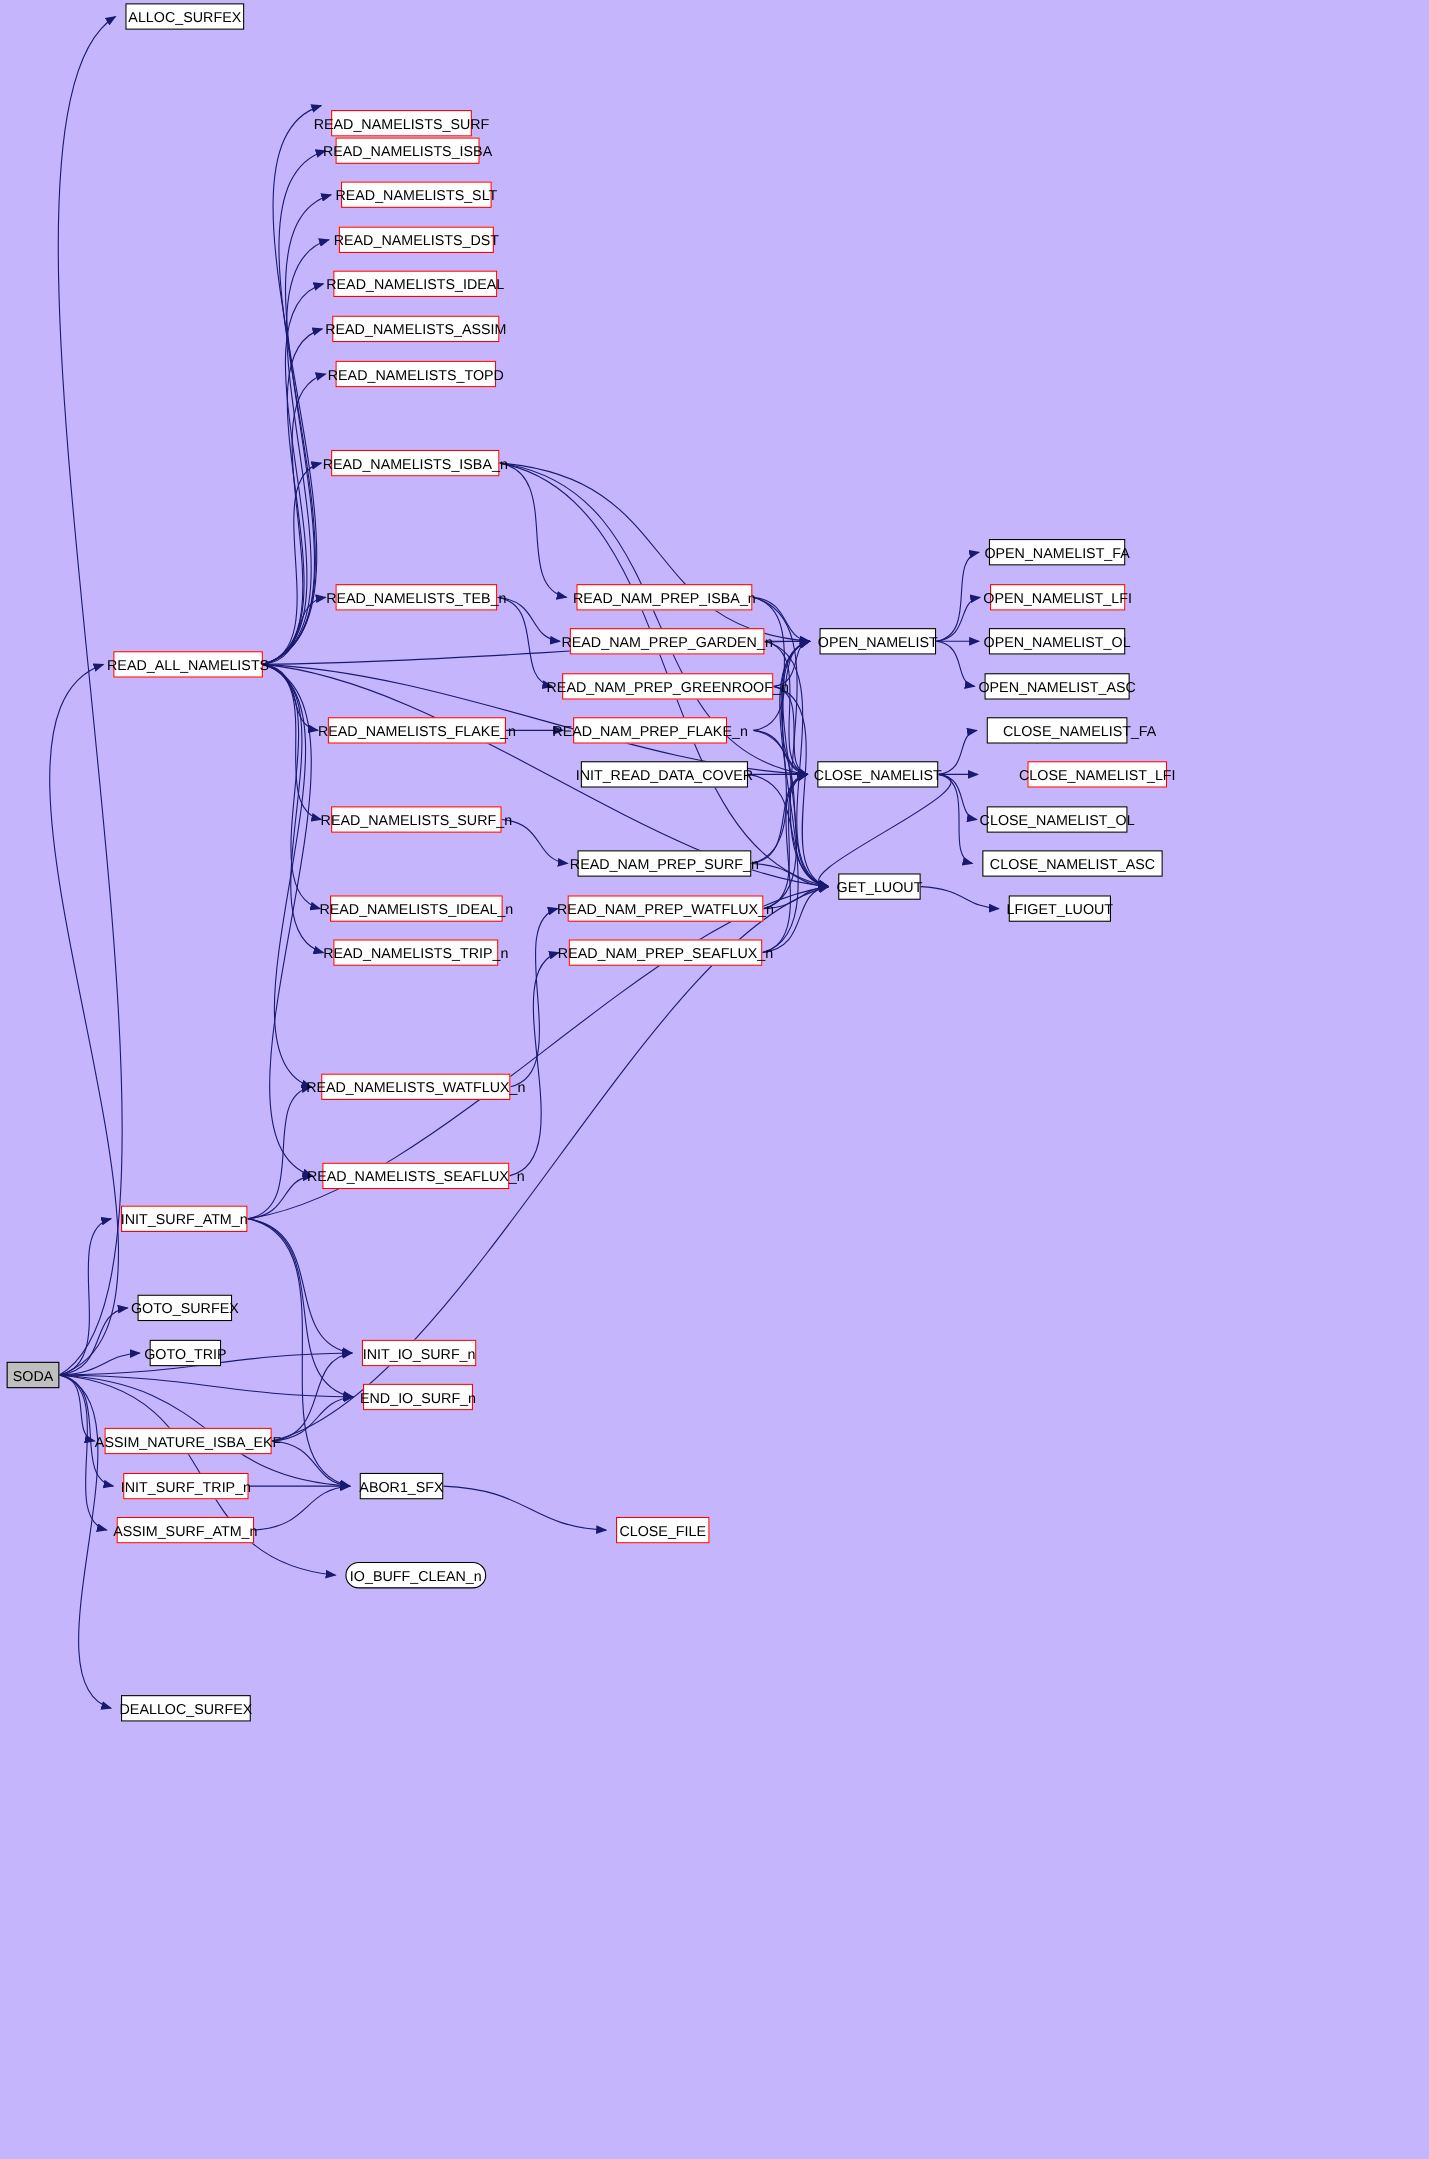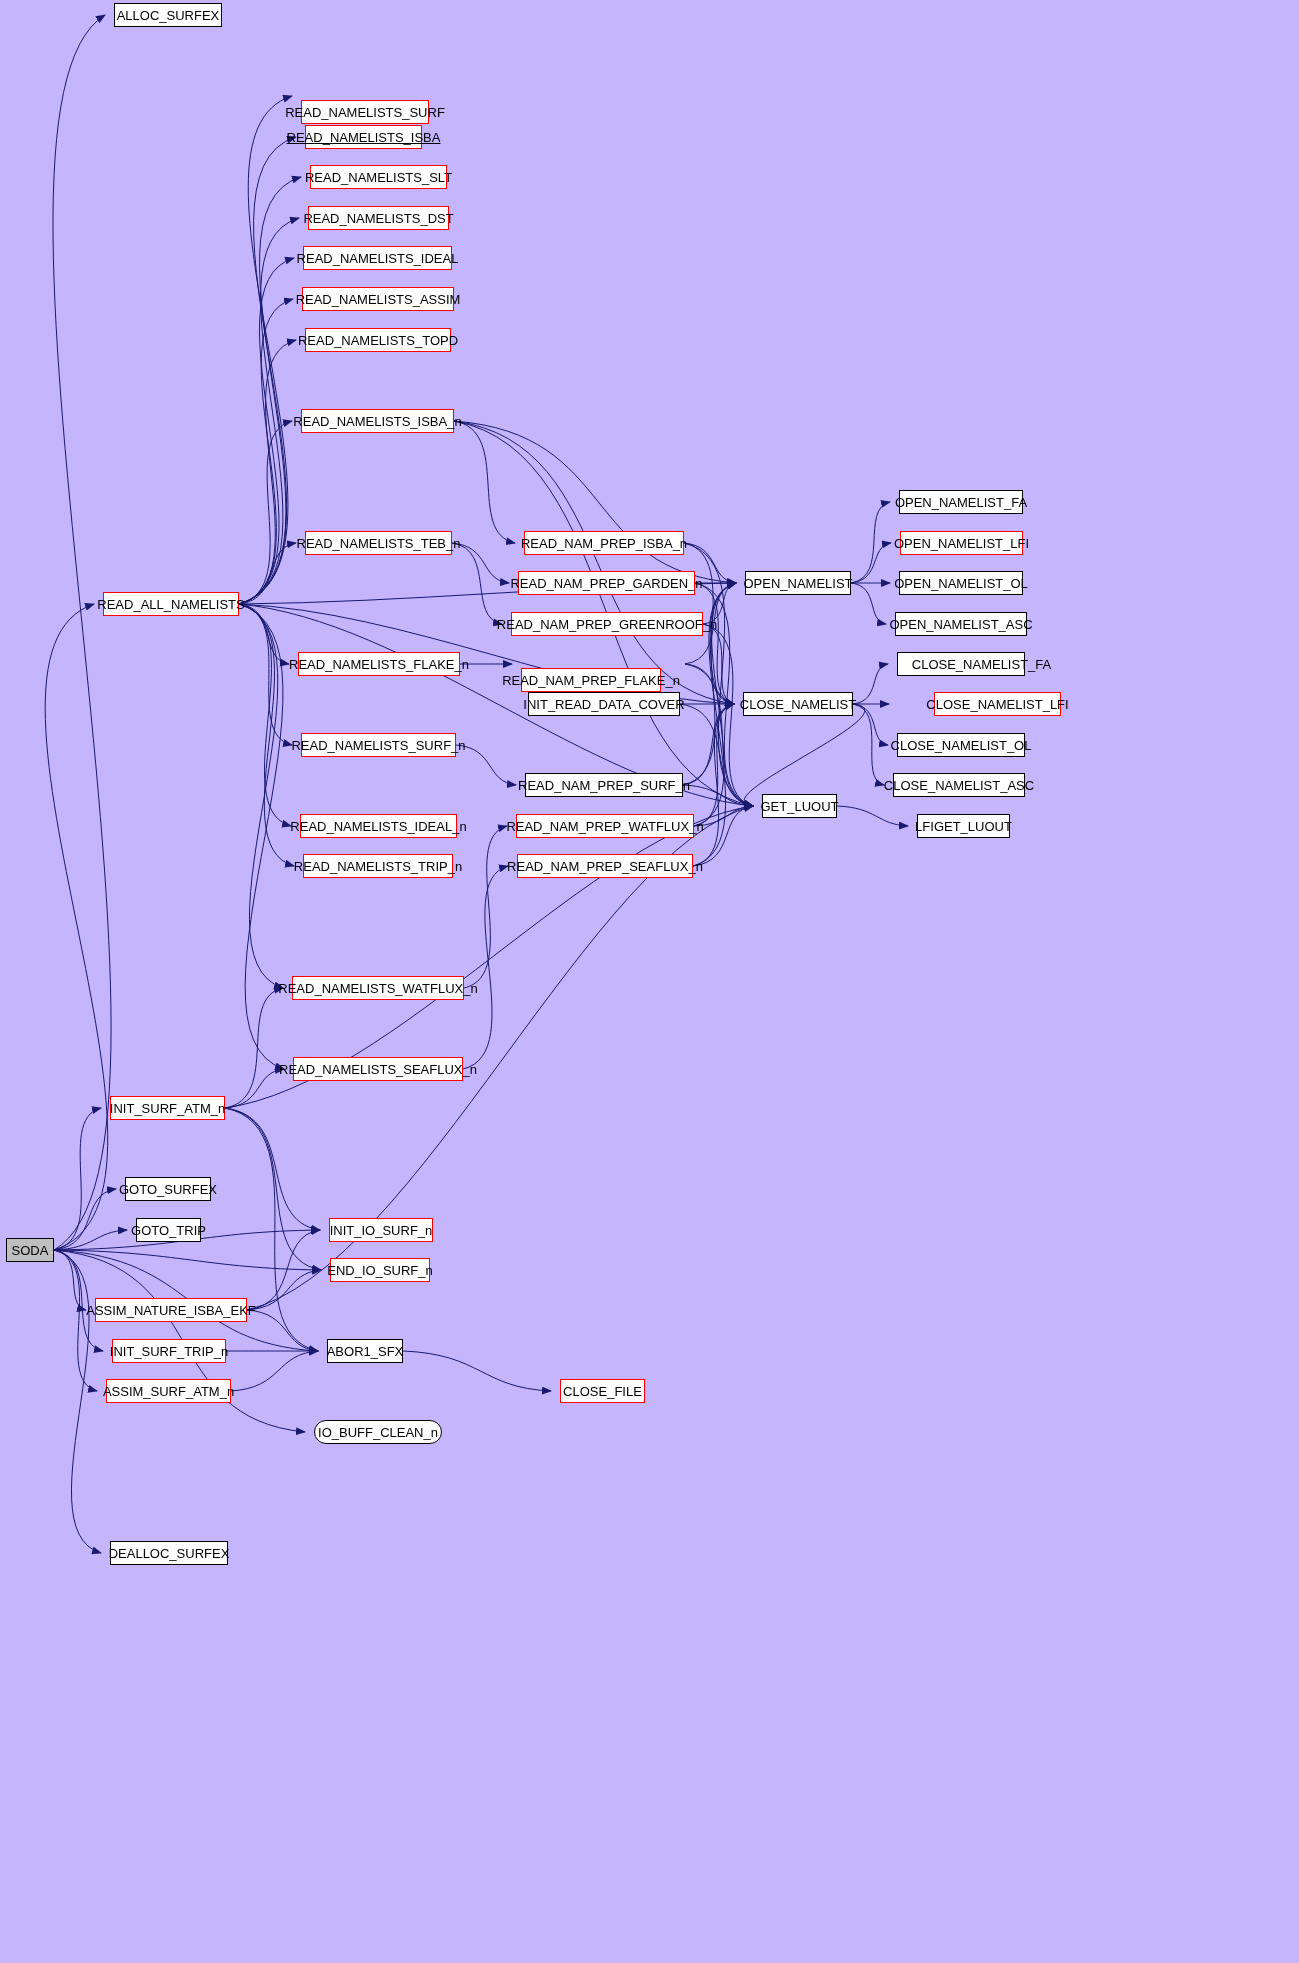--- a/index.html
+++ b/index.html
@@ -132,21 +132,21 @@
         <path d="M403,1351 C482.45,1354.2 480.55,1387.8 551,1391" marker-end="url(#arw)"></path>
       </g>
   </svg>
   <div id="node-layer">
       <div class="node" style="left: 114px; top: 3px; width: 108px;">
         <span>ALLOC_SURFEX</span>
       </div>
       <div class="node red" style="left: 301px; top: 100px; width: 128px;">
         <span>READ_NAMELISTS_SURF</span>
       </div>
-      <div class="node red" style="left: 305px; top: 125px; width: 117px; text-decoration: underline;">
+      <div class="node red" style="left: 305px; top: 125px; width: 131px;">
         <span>READ_NAMELISTS_ISBA</span>
       </div>
       <div class="node red" style="left: 310px; top: 165px; width: 137px;">
         <span>READ_NAMELISTS_SLT</span>
       </div>
       <div class="node red" style="left: 308px; top: 206px; width: 141px;">
         <span>READ_NAMELISTS_DST</span>
       </div>
       <div class="node red" style="left: 303px; top: 246px; width: 149px;">
         <span>READ_NAMELISTS_IDEAL</span>
@@ -186,21 +186,21 @@
       </div>
       <div class="node red" style="left: 524px; top: 531px; width: 160px;">
         <span>READ_NAM_PREP_ISBA_n</span>
       </div>
       <div class="node red" style="left: 518px; top: 571px; width: 177px;">
         <span>READ_NAM_PREP_GARDEN_n</span>
       </div>
       <div class="node red" style="left: 511px; top: 612px; width: 192px;">
         <span>READ_NAM_PREP_GREENROOF_n</span>
       </div>
-      <div class="node red" style="left: 521px; top: 668px; width: 140px;">
+      <div class="node red" style="left: 521px; top: 652px; width: 140px;">
         <span>READ_NAM_PREP_FLAKE_n</span>
       </div>
       <div class="node" style="left: 528px; top: 692px; width: 152px;">
         <span>INIT_READ_DATA_COVER</span>
       </div>
       <div class="node" style="left: 525px; top: 773px; width: 158px;">
         <span>READ_NAM_PREP_SURF_n</span>
       </div>
       <div class="node red" style="left: 516px; top: 814px; width: 178px;">
         <span>READ_NAM_PREP_WATFLUX_n</span>
@@ -231,21 +231,21 @@
       </div>
       <div class="node" style="left: 897px; top: 652px; width: 128px; padding-left: 41px;">
         <span>CLOSE_NAMELIST_FA</span>
       </div>
       <div class="node red" style="left: 898px; top: 692px; width: 127px; margin-left: 36px;">
         <span>CLOSE_NAMELIST_LFI</span>
       </div>
       <div class="node" style="left: 897px; top: 733px; width: 128px;">
         <span>CLOSE_NAMELIST_OL</span>
       </div>
-      <div class="node" style="left: 893px; top: 773px; width: 132px;">
+      <div class="node" style="left: 893px; top: 773px; width: 164px;">
         <span>CLOSE_NAMELIST_ASC</span>
       </div>
       <div class="node" style="left: 917px; top: 814px; width: 93px;">
         <span>LFIGET_LUOUT</span>
       </div>
       <div class="node red" style="left: 110px; top: 1096px; width: 115px;">
         <span>INIT_SURF_ATM_n</span>
       </div>
       <div class="node" style="left: 125px; top: 1177px; width: 86px;">
         <span>GOTO_SURFEX</span>

